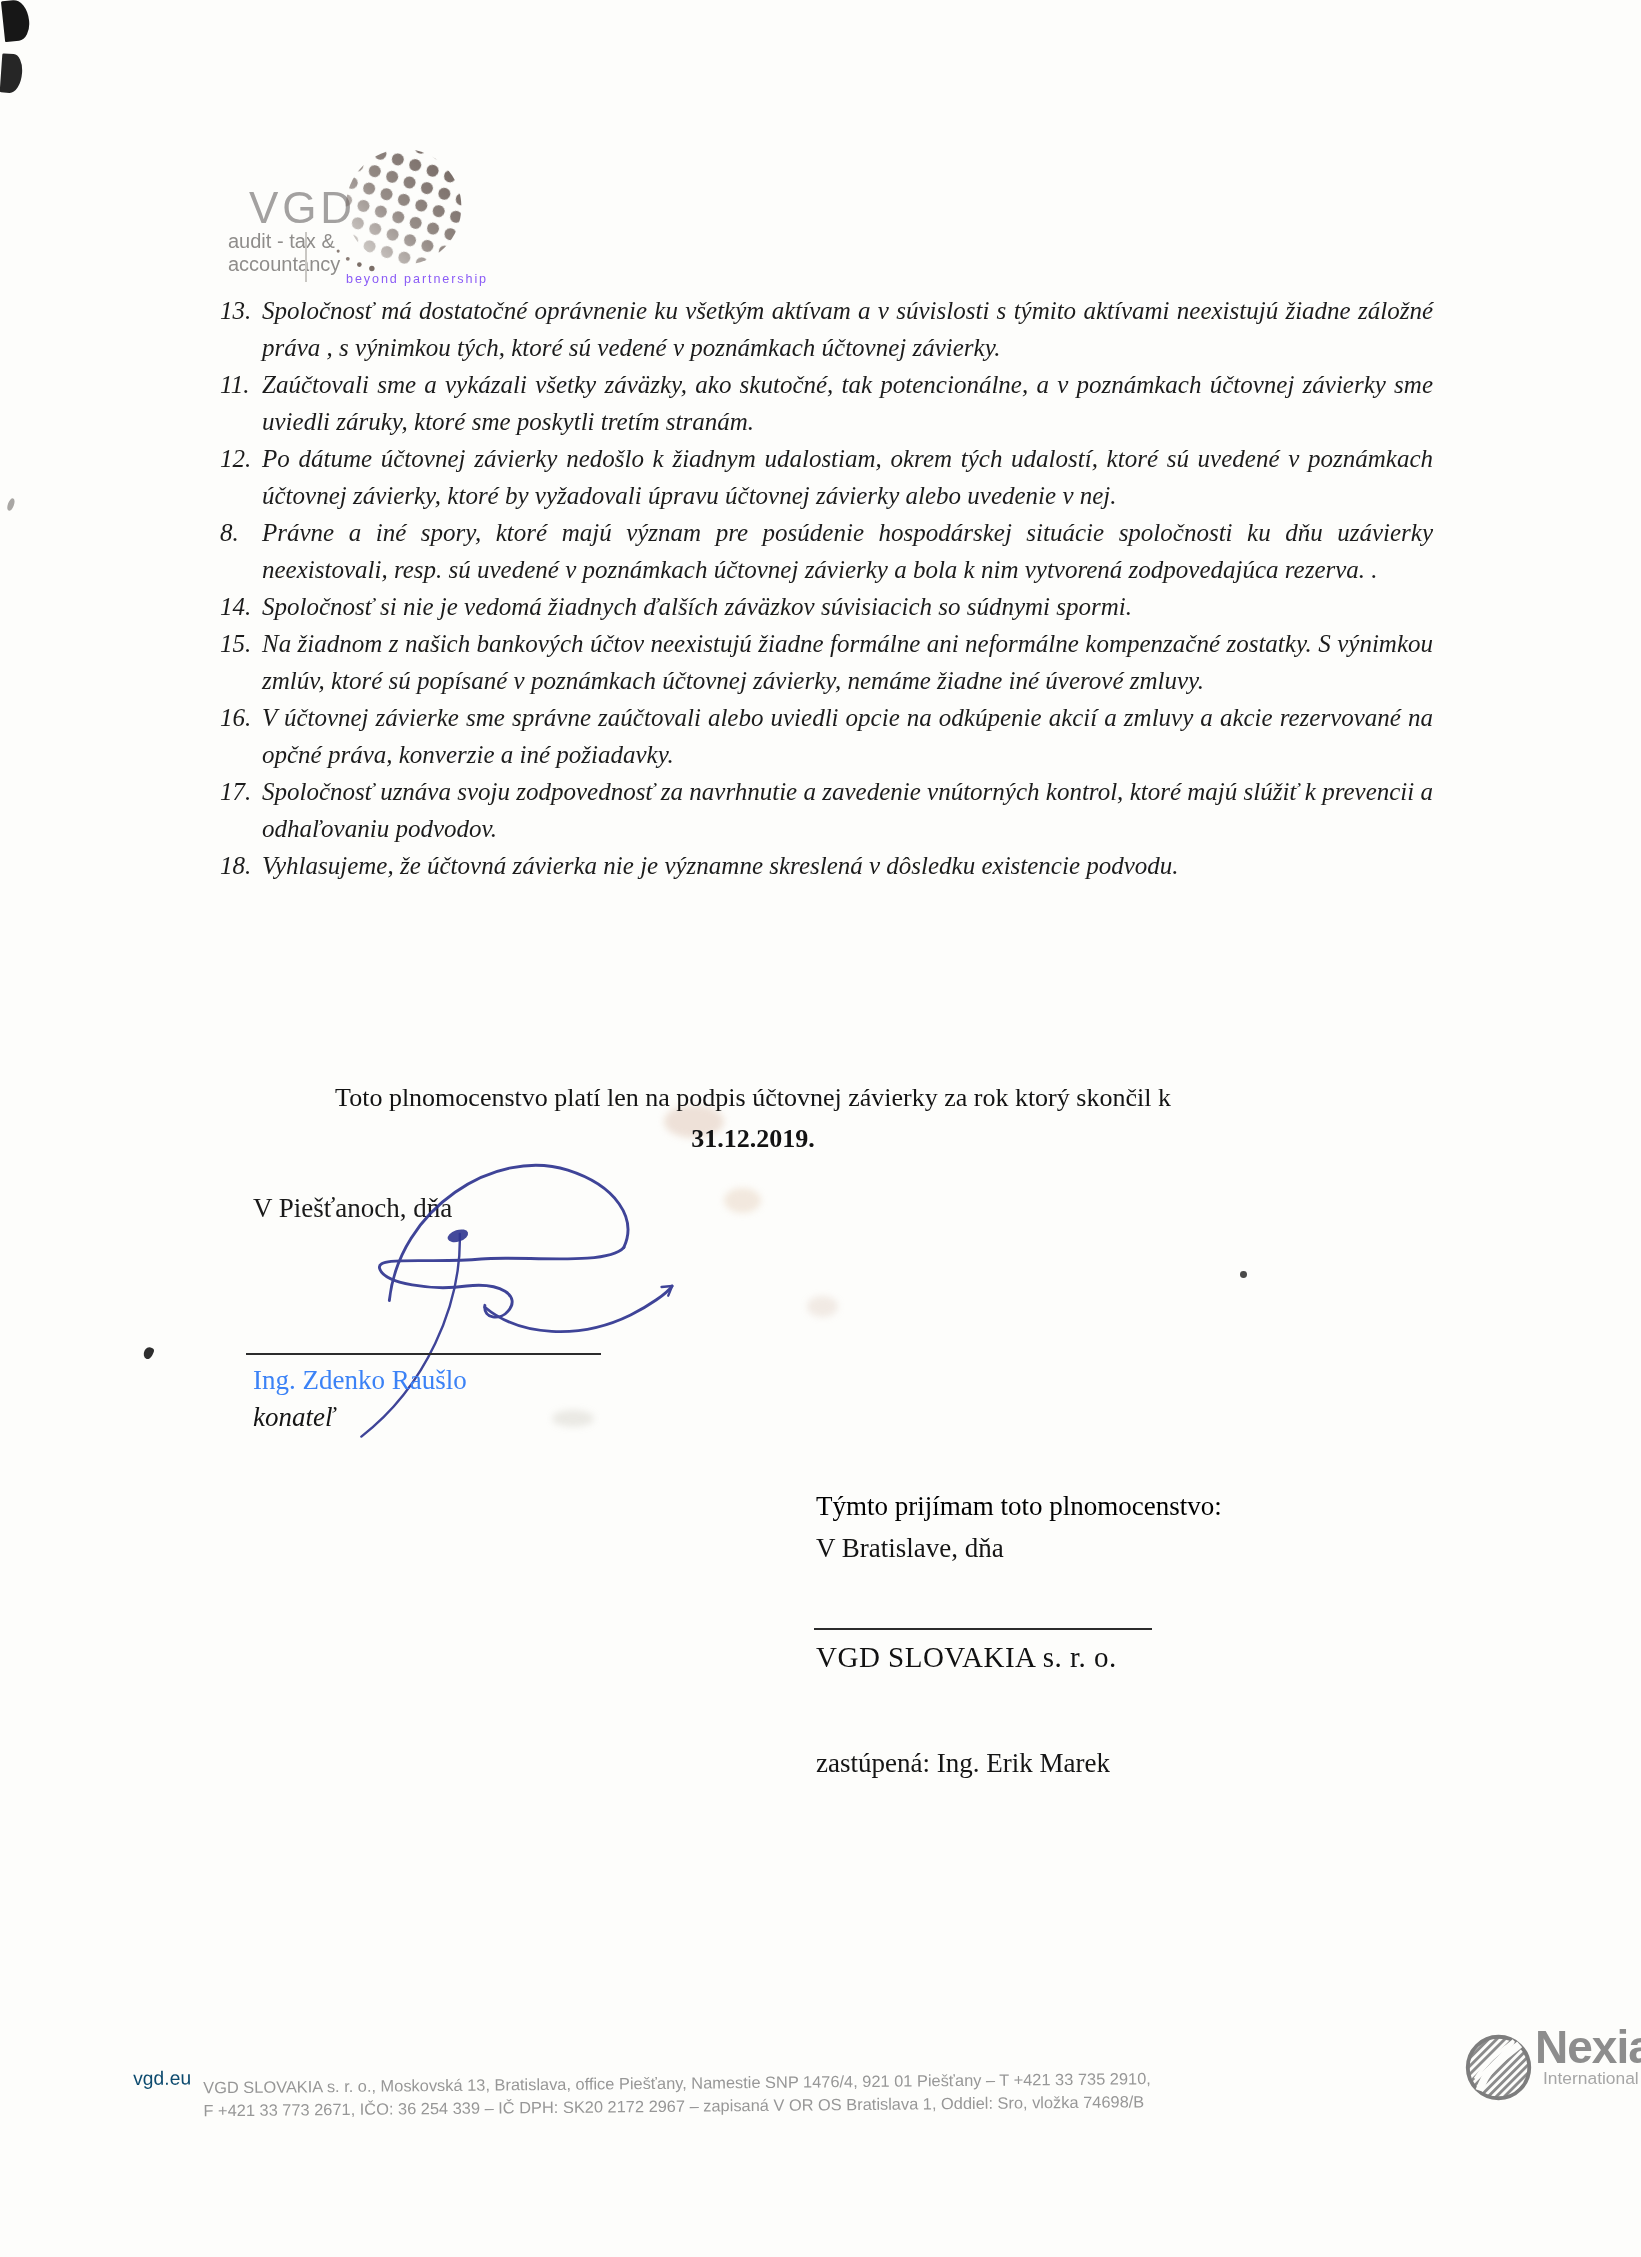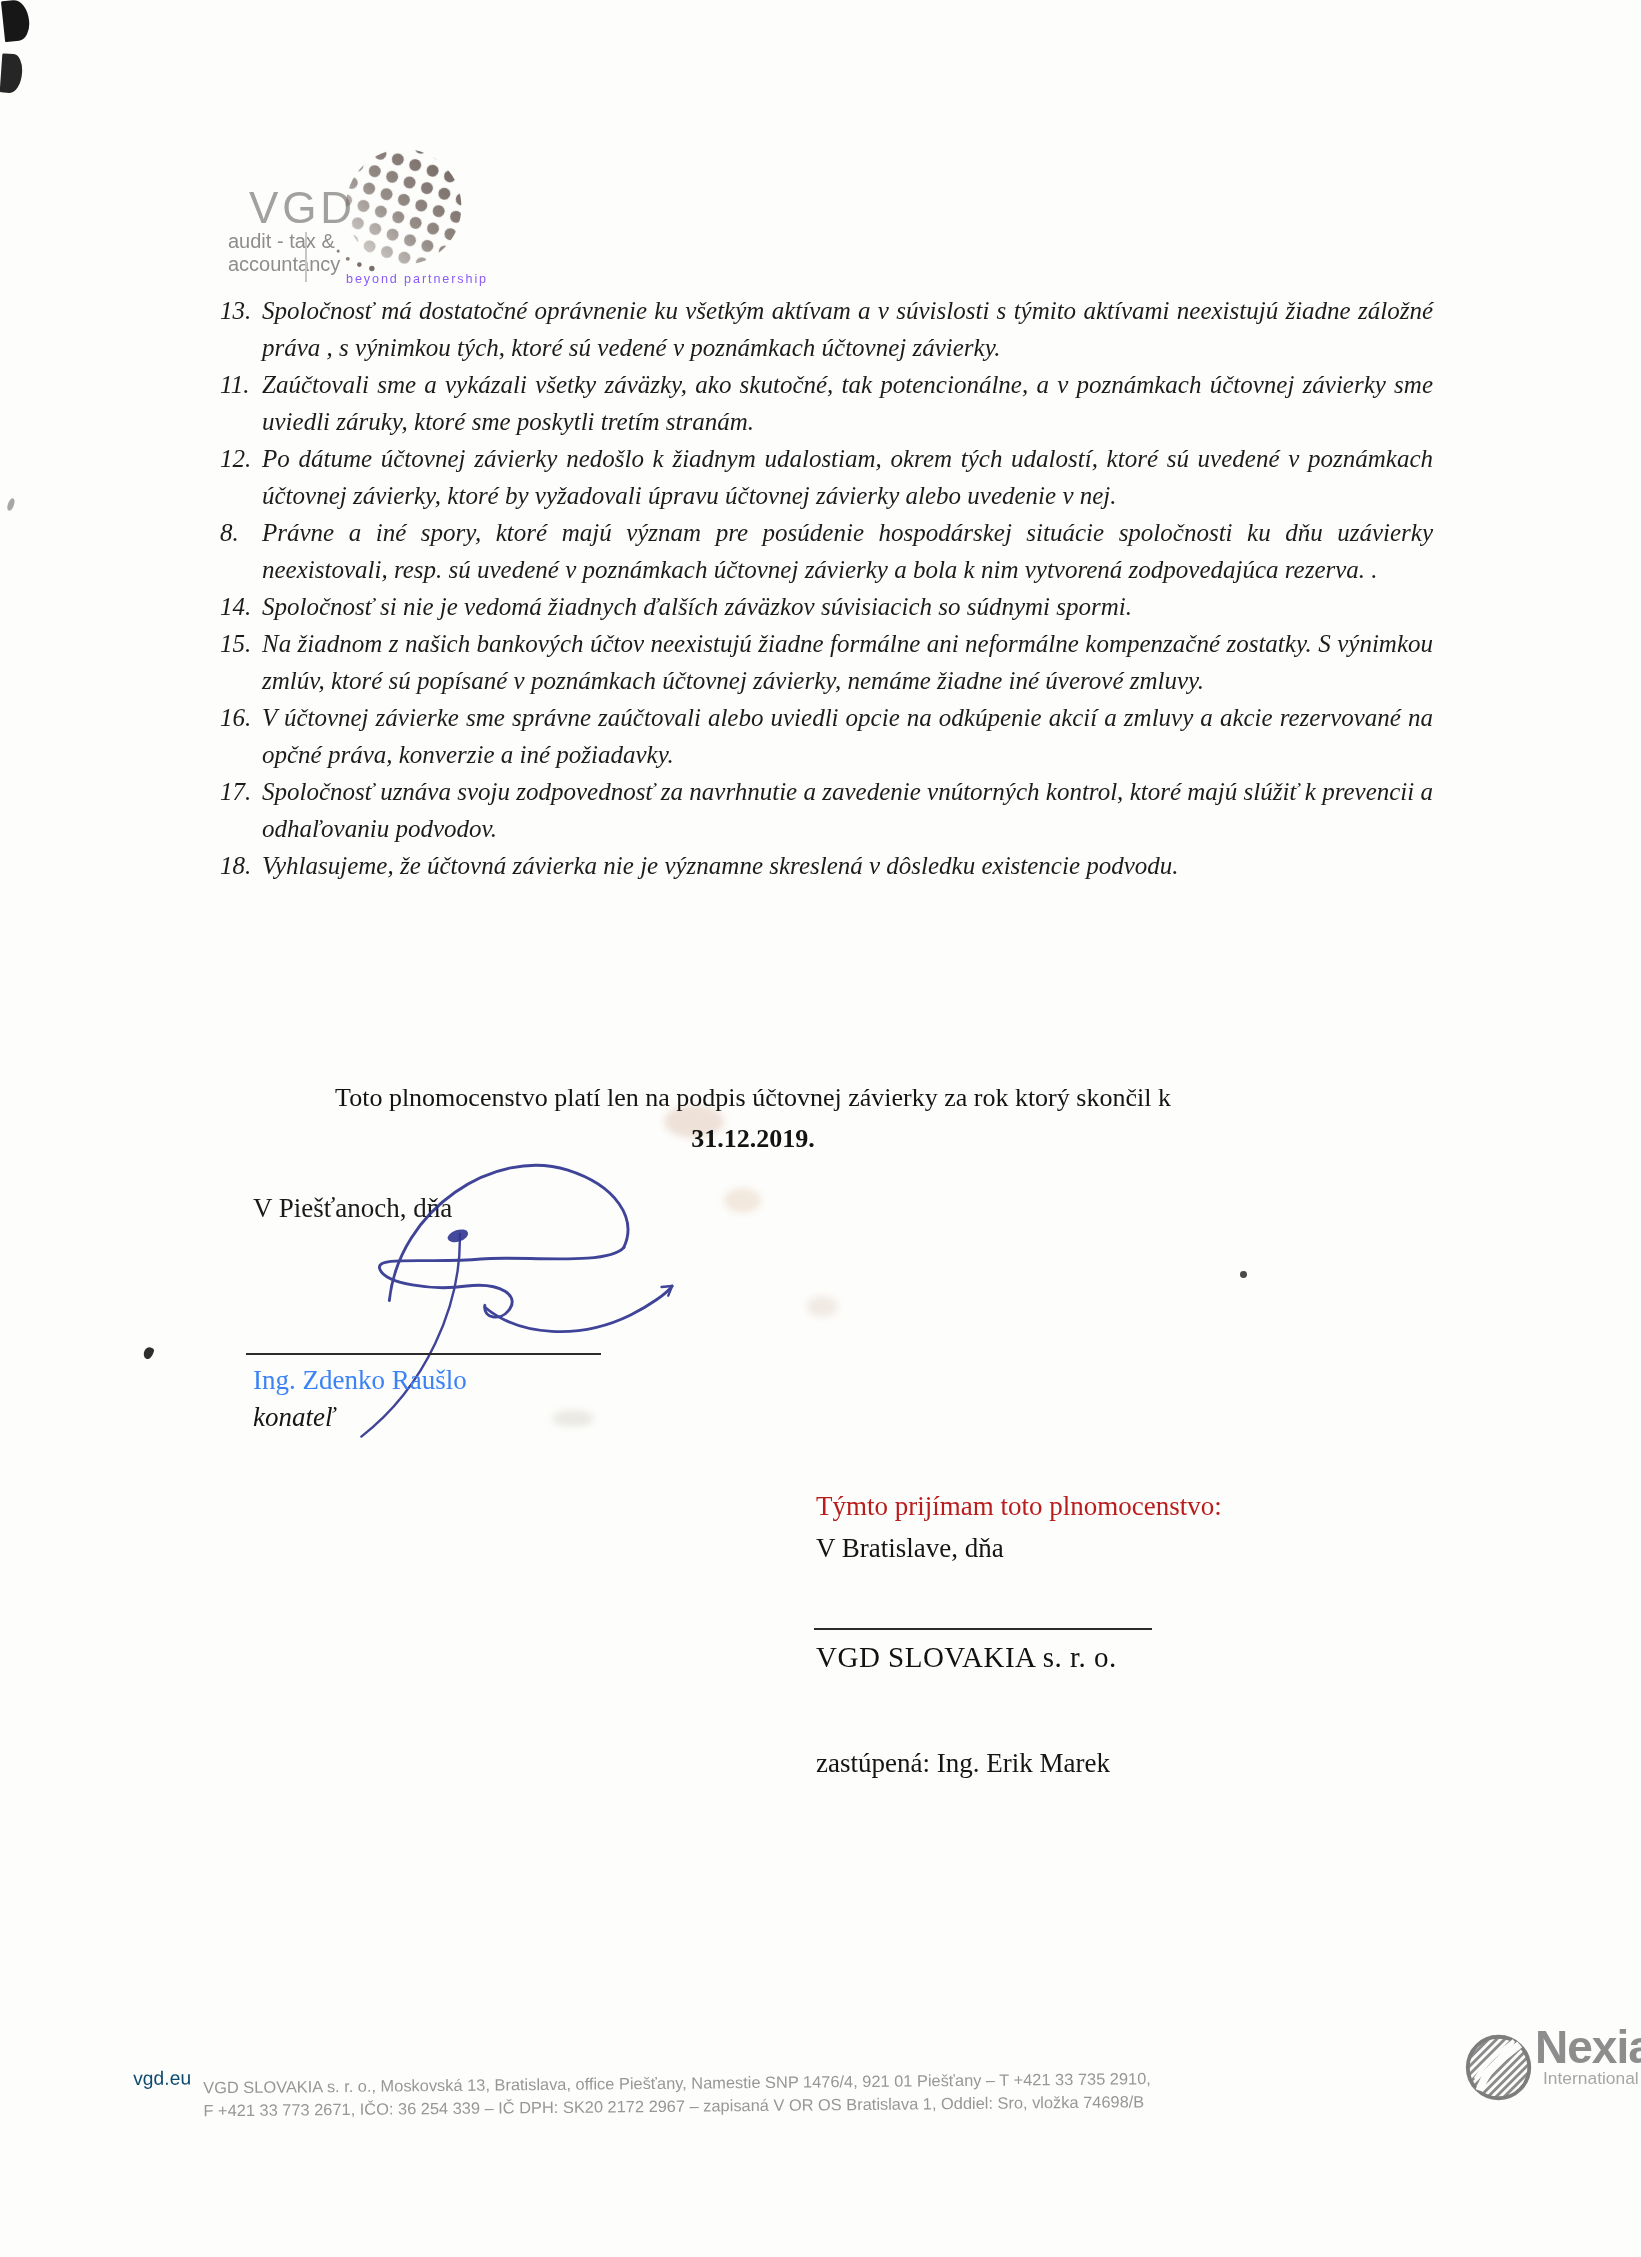--- a/index.html
+++ b/index.html
@@ -37,21 +37,21 @@
   .validity .date{font-weight:bold;margin-top:1.9px;}
 
   
   .place{left:253px;top:1193px;font-size:27px;color:#1a1a1a;}
   .sigsvg{left:288px;top:1141px;}
   .sigline-l{left:246px;top:1353px;width:355px;height:1.9px;background:#2c2c2c;}
   .name{left:253px;top:1365px;font-size:27px;color:#3b82f6;}
   .role{left:253px;top:1402px;font-size:27px;color:#151515;font-style:italic;}
 
   
-  .acc1{left:816px;top:1491px;font-size:27px;color:#b91c1c;}
+  .acc1{left:816px;top:1491px;font-size:27px;color:#000000;}
   .acc2{left:816px;top:1533px;font-size:27px;color:#151515;}
   .sigline-r{left:814px;top:1628px;width:338px;height:1.9px;background:#2c2c2c;}
   .company{left:816px;top:1641px;font-size:29px;letter-spacing:0.5px;color:#121212;}
   .rep{left:816px;top:1748px;font-size:27px;color:#151515;}
 
   
   .footer{left:133px;top:2062px;width:1410px;transform:rotate(-0.55deg);transform-origin:left top;}
   .vgdeu{position:absolute;left:0;top:5.8px;font-family:"Liberation Sans",sans-serif;font-size:19.3px;color:#0c4a6e;}
   .addr{position:absolute;left:70px;top:15.4px;width:1139px;font-family:"Liberation Sans",sans-serif;
         font-size:16.4px;line-height:23px;color:#979797;}

